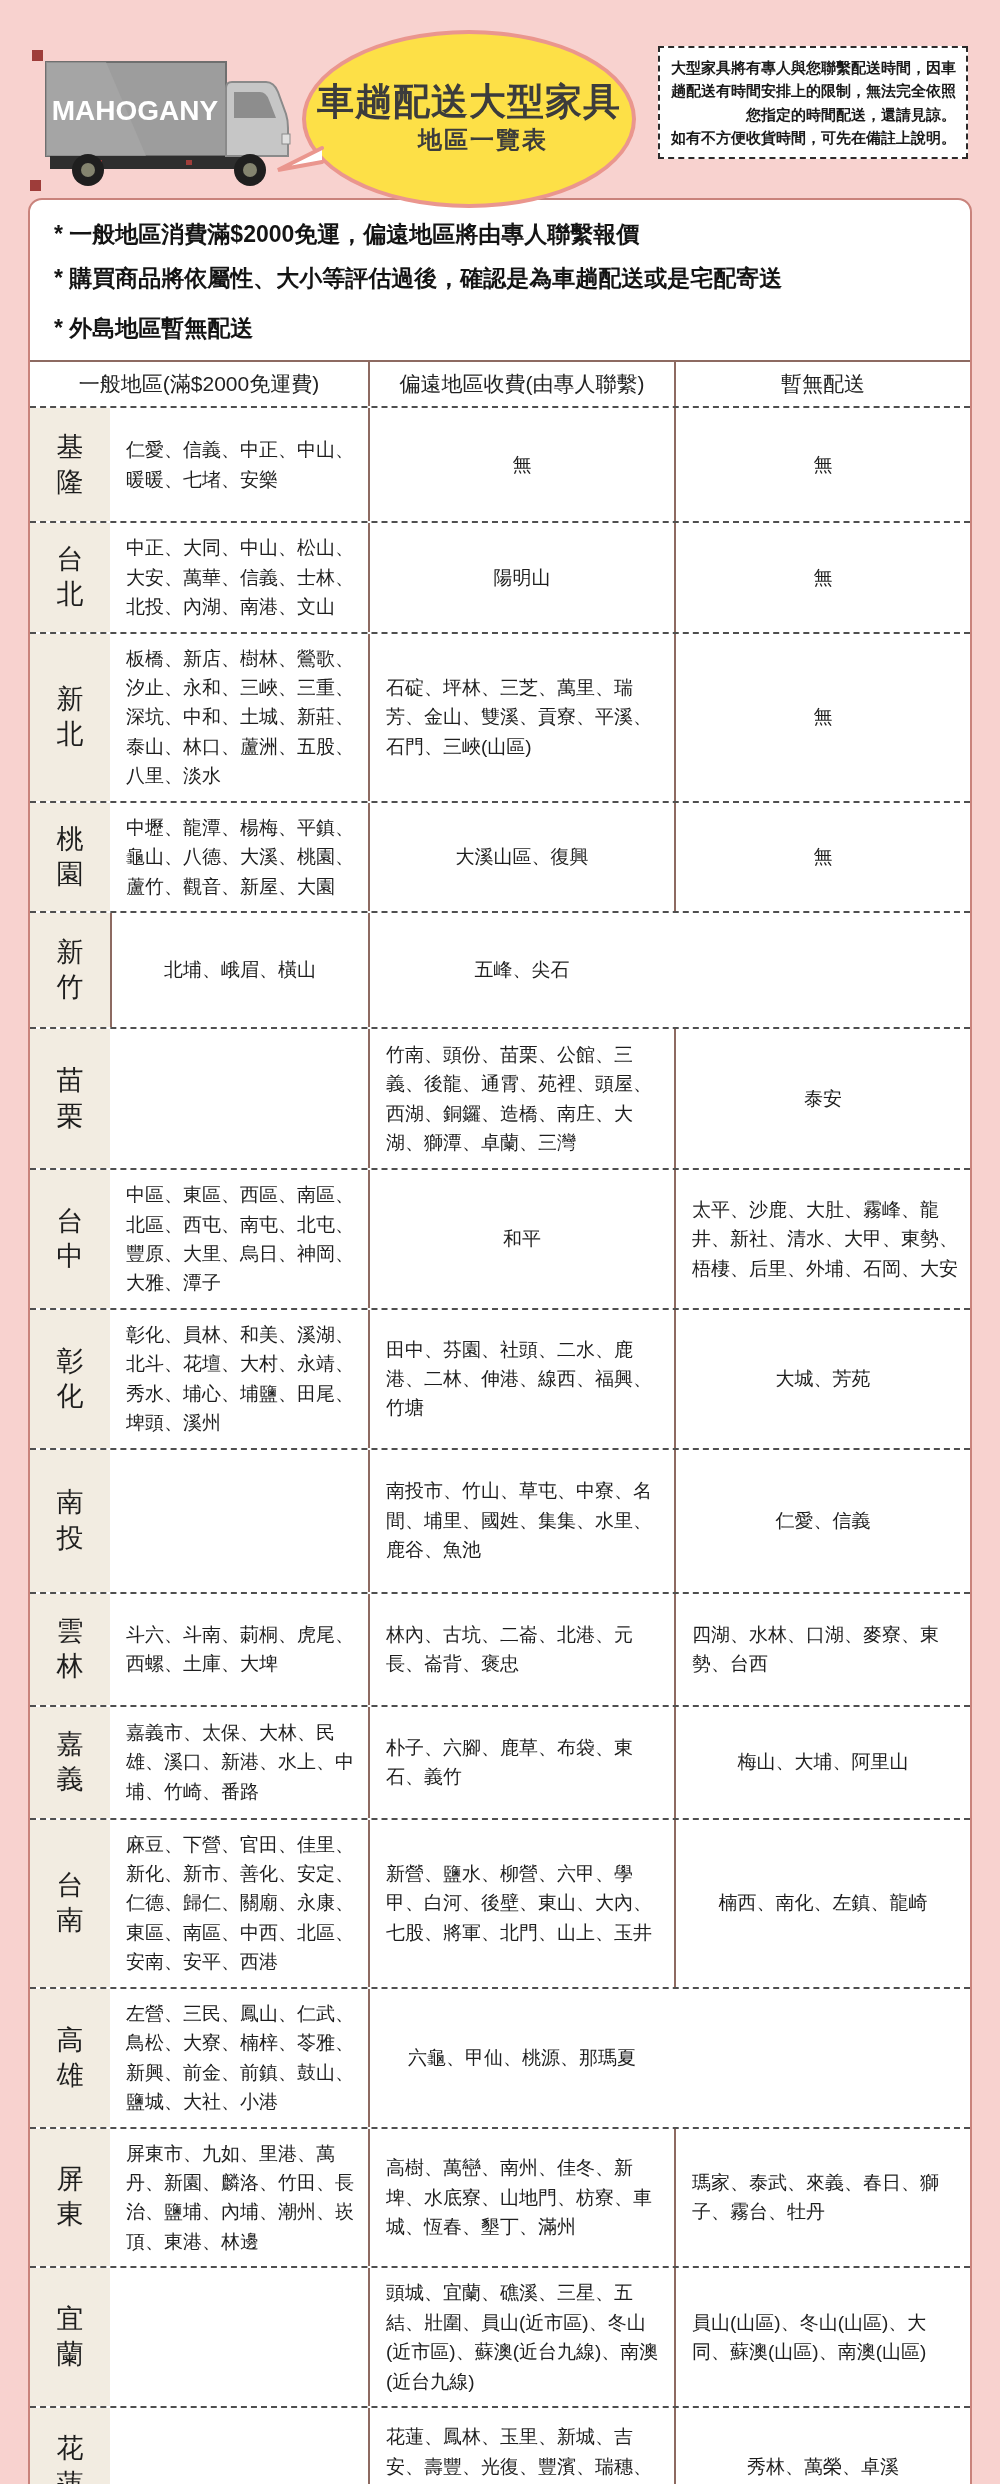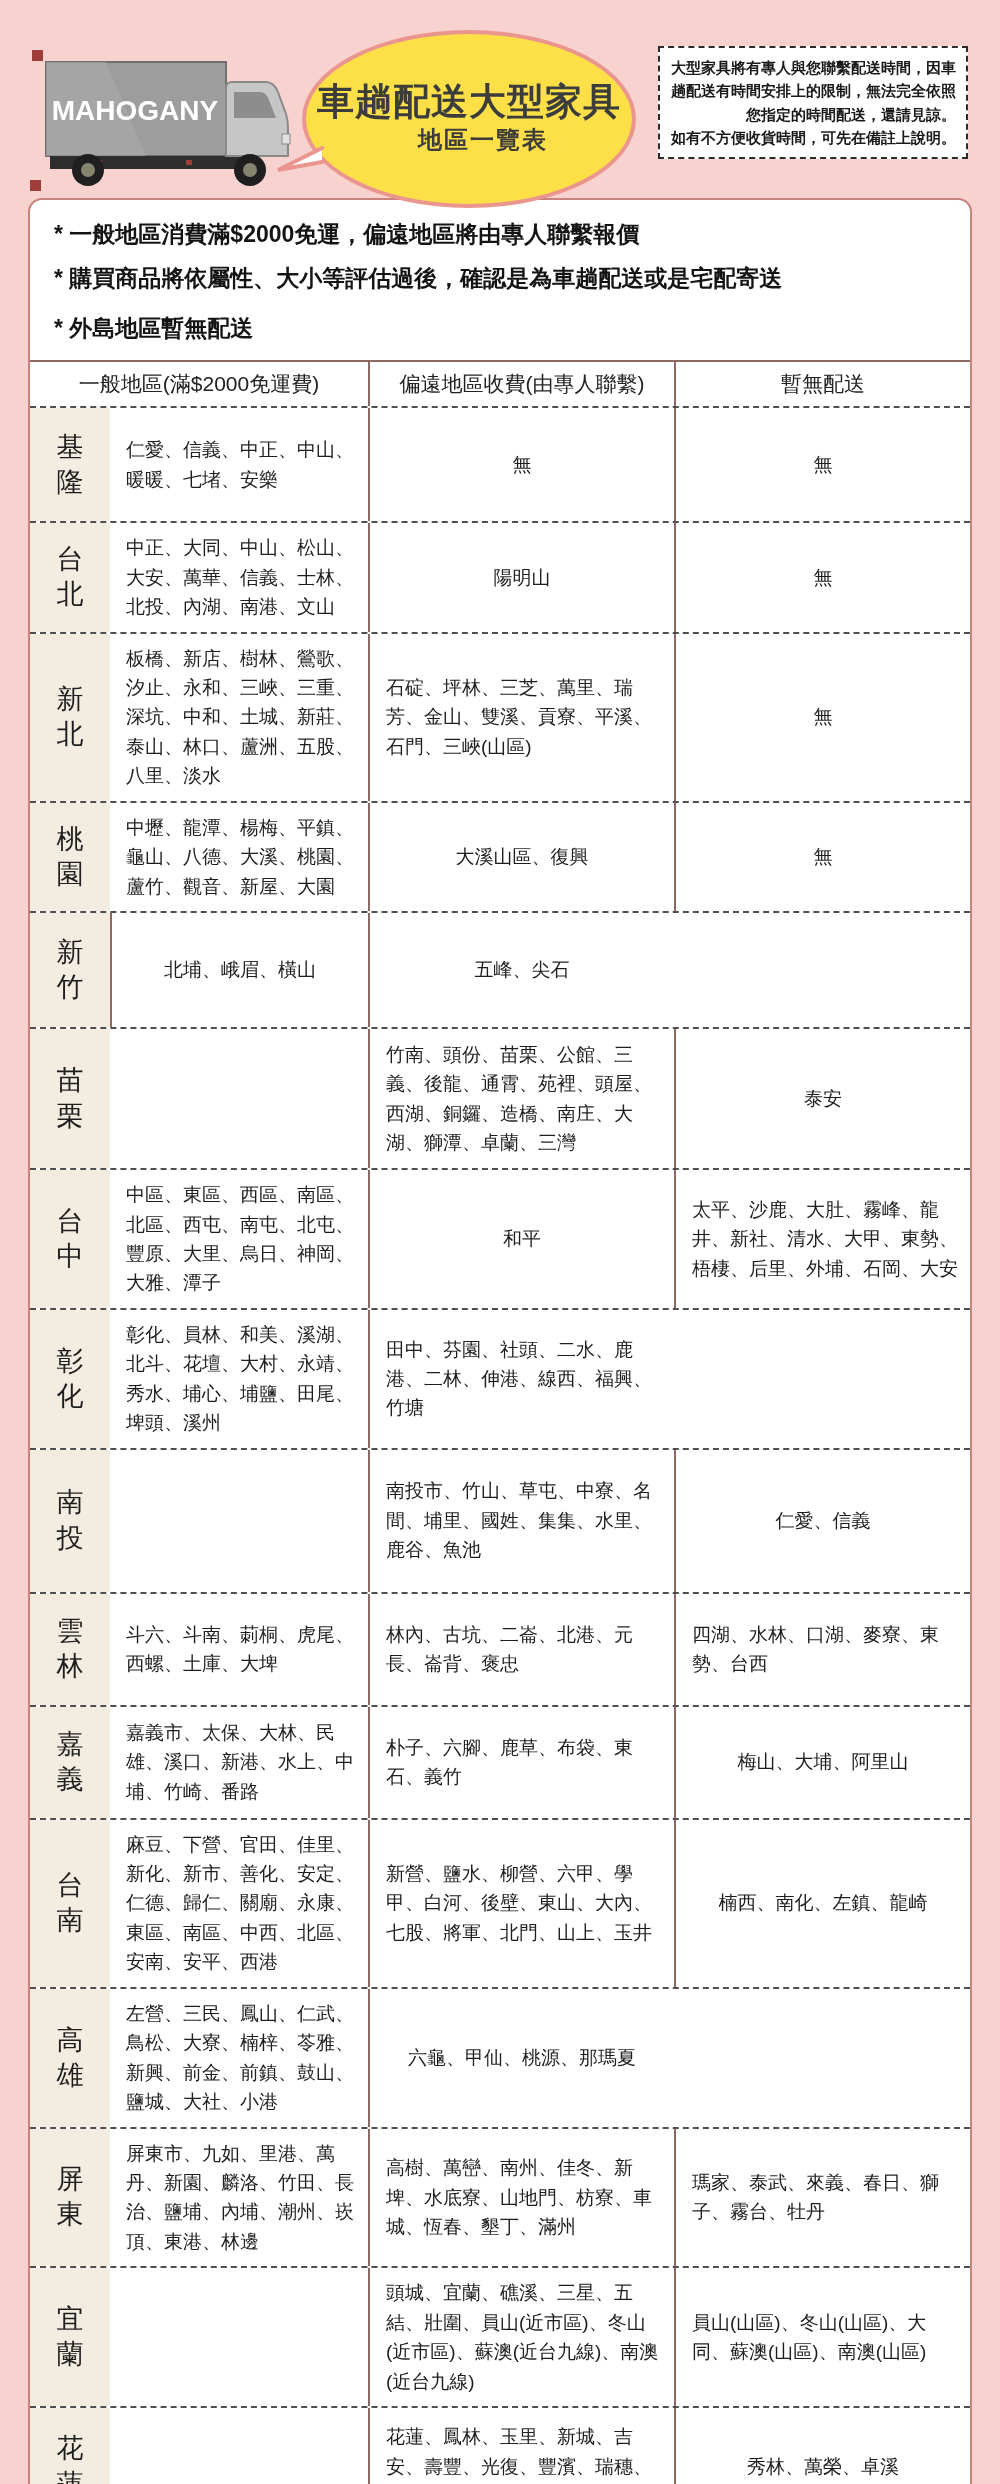--- a/index.html
+++ b/index.html
@@ -220,20 +220,23 @@
                 <div>彰</div>
                 <div>化</div>
               </div>
             </div>
             <div class="cell general">
               <div class="txt">彰化、員林、和美、溪湖、北斗、花壇、大村、永靖、秀水、埔心、埔鹽、田尾、埤頭、溪州</div>
             </div>
             <div class="cell remote">
               <div class="txt">田中、芬園、社頭、二水、鹿港、二林、伸港、線西、福興、竹塘</div>
             </div>
+            <div class="cell none">
+              <div class="txt center">大城、芳苑</div>
+            </div>
           </div>
           <div class="row" style="min-height: 142px;">
             <div class="cell region">
               <div class="region-txt">
                 <div>南</div>
                 <div>投</div>
               </div>
             </div>
             <div class="cell general">
               <div class="txt"></div>

